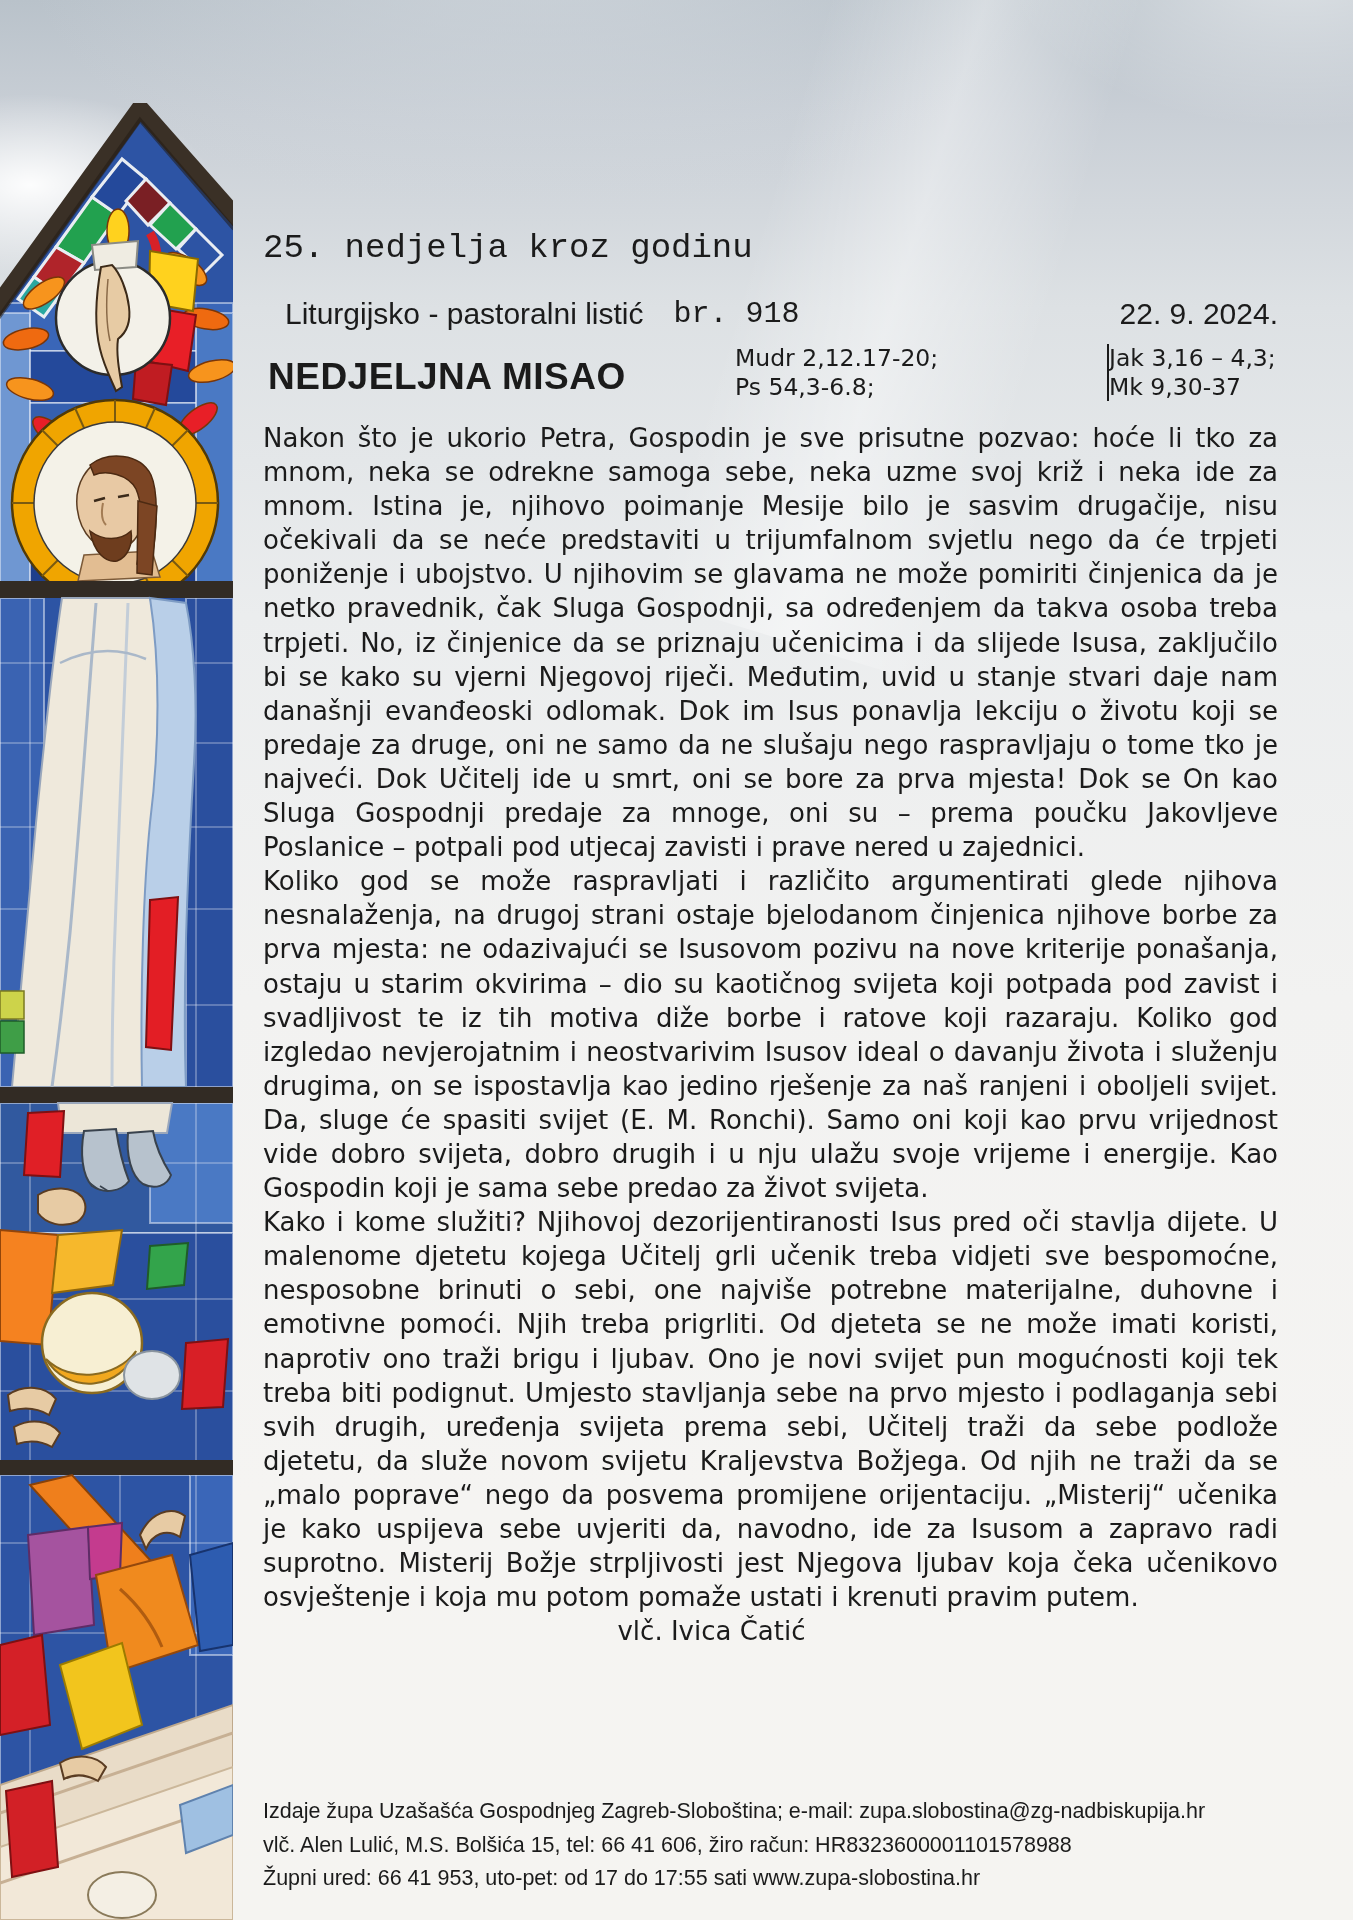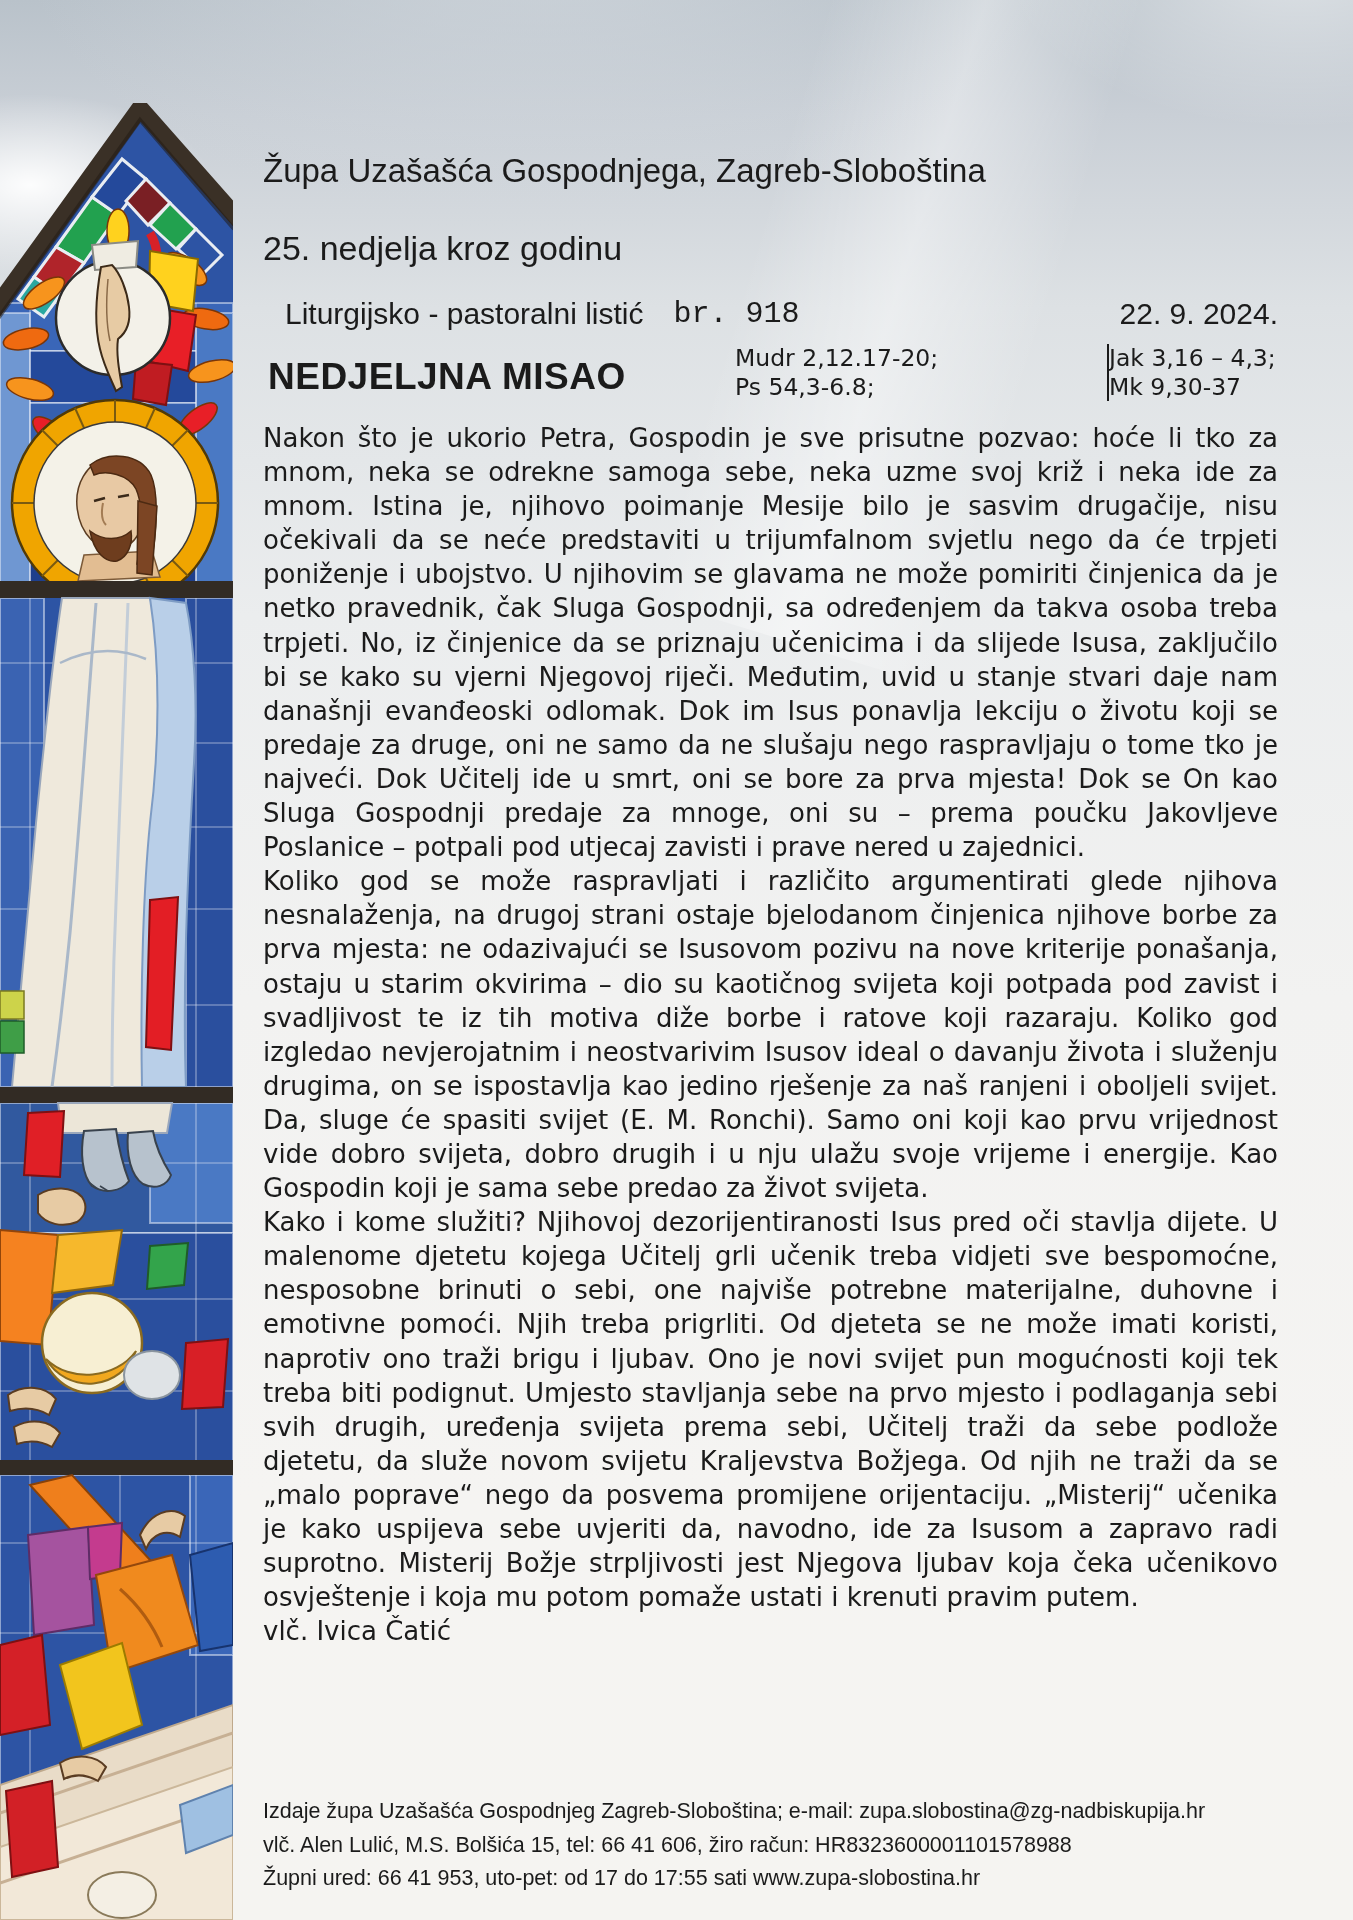--- a/index.html
+++ b/index.html
@@ -15,34 +15,34 @@
   }
   .beam{
     position:absolute;left:760px;top:-160px;width:300px;height:820px;
     transform:rotate(17deg);
     background:linear-gradient(90deg, rgba(255,255,255,0), rgba(255,255,255,.42) 50%, rgba(255,255,255,0));
     pointer-events:none;
   }
   .glass{position:absolute;left:0;top:103px;width:233px;height:1817px;}
   .content{position:absolute;left:263px;width:1015px;}
   .parish{top:152px;font-family:"Liberation Sans",sans-serif;font-size:33px;}
-  .title{top:229px;font-family:Liberation Sans, sans-serif;font-size:34px;}
+  .title{top:229px;font-family:Liberation Mono, monospace;font-size:34px;}
   .leafletline{top:297px;display:flex;align-items:flex-end;font-family:"Liberation Sans",sans-serif;font-size:30px;}
   .leafletline .lab{margin-left:22px;}
   .leafletline .num{margin-left:30px;font-family:Liberation Mono, monospace;}
   .leafletline .date{margin-left:auto;}
   .misao{position:absolute;left:268px;top:356px;font-family:"Liberation Sans",sans-serif;
          font-weight:bold;font-size:37px;letter-spacing:.5px;}
   .readings{position:absolute;left:735px;top:344px;display:flex;font-size:23.5px;line-height:28.5px;}
   .readings .col1{width:352px;border-right:2px solid #1a1a1a;padding-right:20px;}
   .readings .col2{}
   .article{top:421px;font-size:26px;line-height:34.1px;text-align:justify;
            text-justify:inter-word;}
   .article p{margin:0;}
-  .signature{text-align:left;padding-right:118px;}
+  .signature{text-align:center;padding-right:118px;}
   .footer{top:1795px;font-family:"Liberation Sans",sans-serif;font-size:21.5px;line-height:33.5px;}
   .footer p{margin:0;}
 </style>
 </head>
 <body>
 
 <div class="page">
 
   <div class="beam"></div>
 
@@ -196,21 +196,20 @@
       <polygon points="6,1688 52,1678 58,1764 12,1774" fill="#d22026" stroke="#7e1012" stroke-width="2"></polygon>
       <polygon points="180,1702 233,1682 233,1732 186,1750" fill="#9fc0e2" stroke="#5f82ae" stroke-width="2"></polygon>
       <ellipse cx="122" cy="1792" rx="34" ry="23" fill="#f4efe4" stroke="#8a7a5a" stroke-width="2"></ellipse>
       <path d="M60,1660 C76,1650 96,1652 106,1664 L98,1678 C84,1670 72,1672 64,1676 Z" fill="#e7cba4" stroke="#5a3c22" stroke-width="2"></path>
     </g>
 
     <path d="M-10,213 L140,5 L238,116" fill="none" stroke="#3a3026" stroke-width="17" stroke-linecap="square"></path>
     <path d="M-8,224 L140,17 L234,126" fill="none" stroke="#221b14" stroke-width="4" opacity=".55"></path>
   </svg>
 
-  <div class="content parish" style="position:absolute">Župa Uzašašća Gospodnjega, Zagreb-Sloboština</div>
   <div class="content title" style="position:absolute">25. nedjelja kroz godinu</div>
 
   <div class="content leafletline" style="position:absolute">
     <span class="lab">Liturgijsko - pastoralni listić</span>
     <span class="num">br. 918</span>
     <span class="date">22. 9. 2024.</span>
   </div>
 
   <div class="misao">NEDJELJNA MISAO</div>
 

